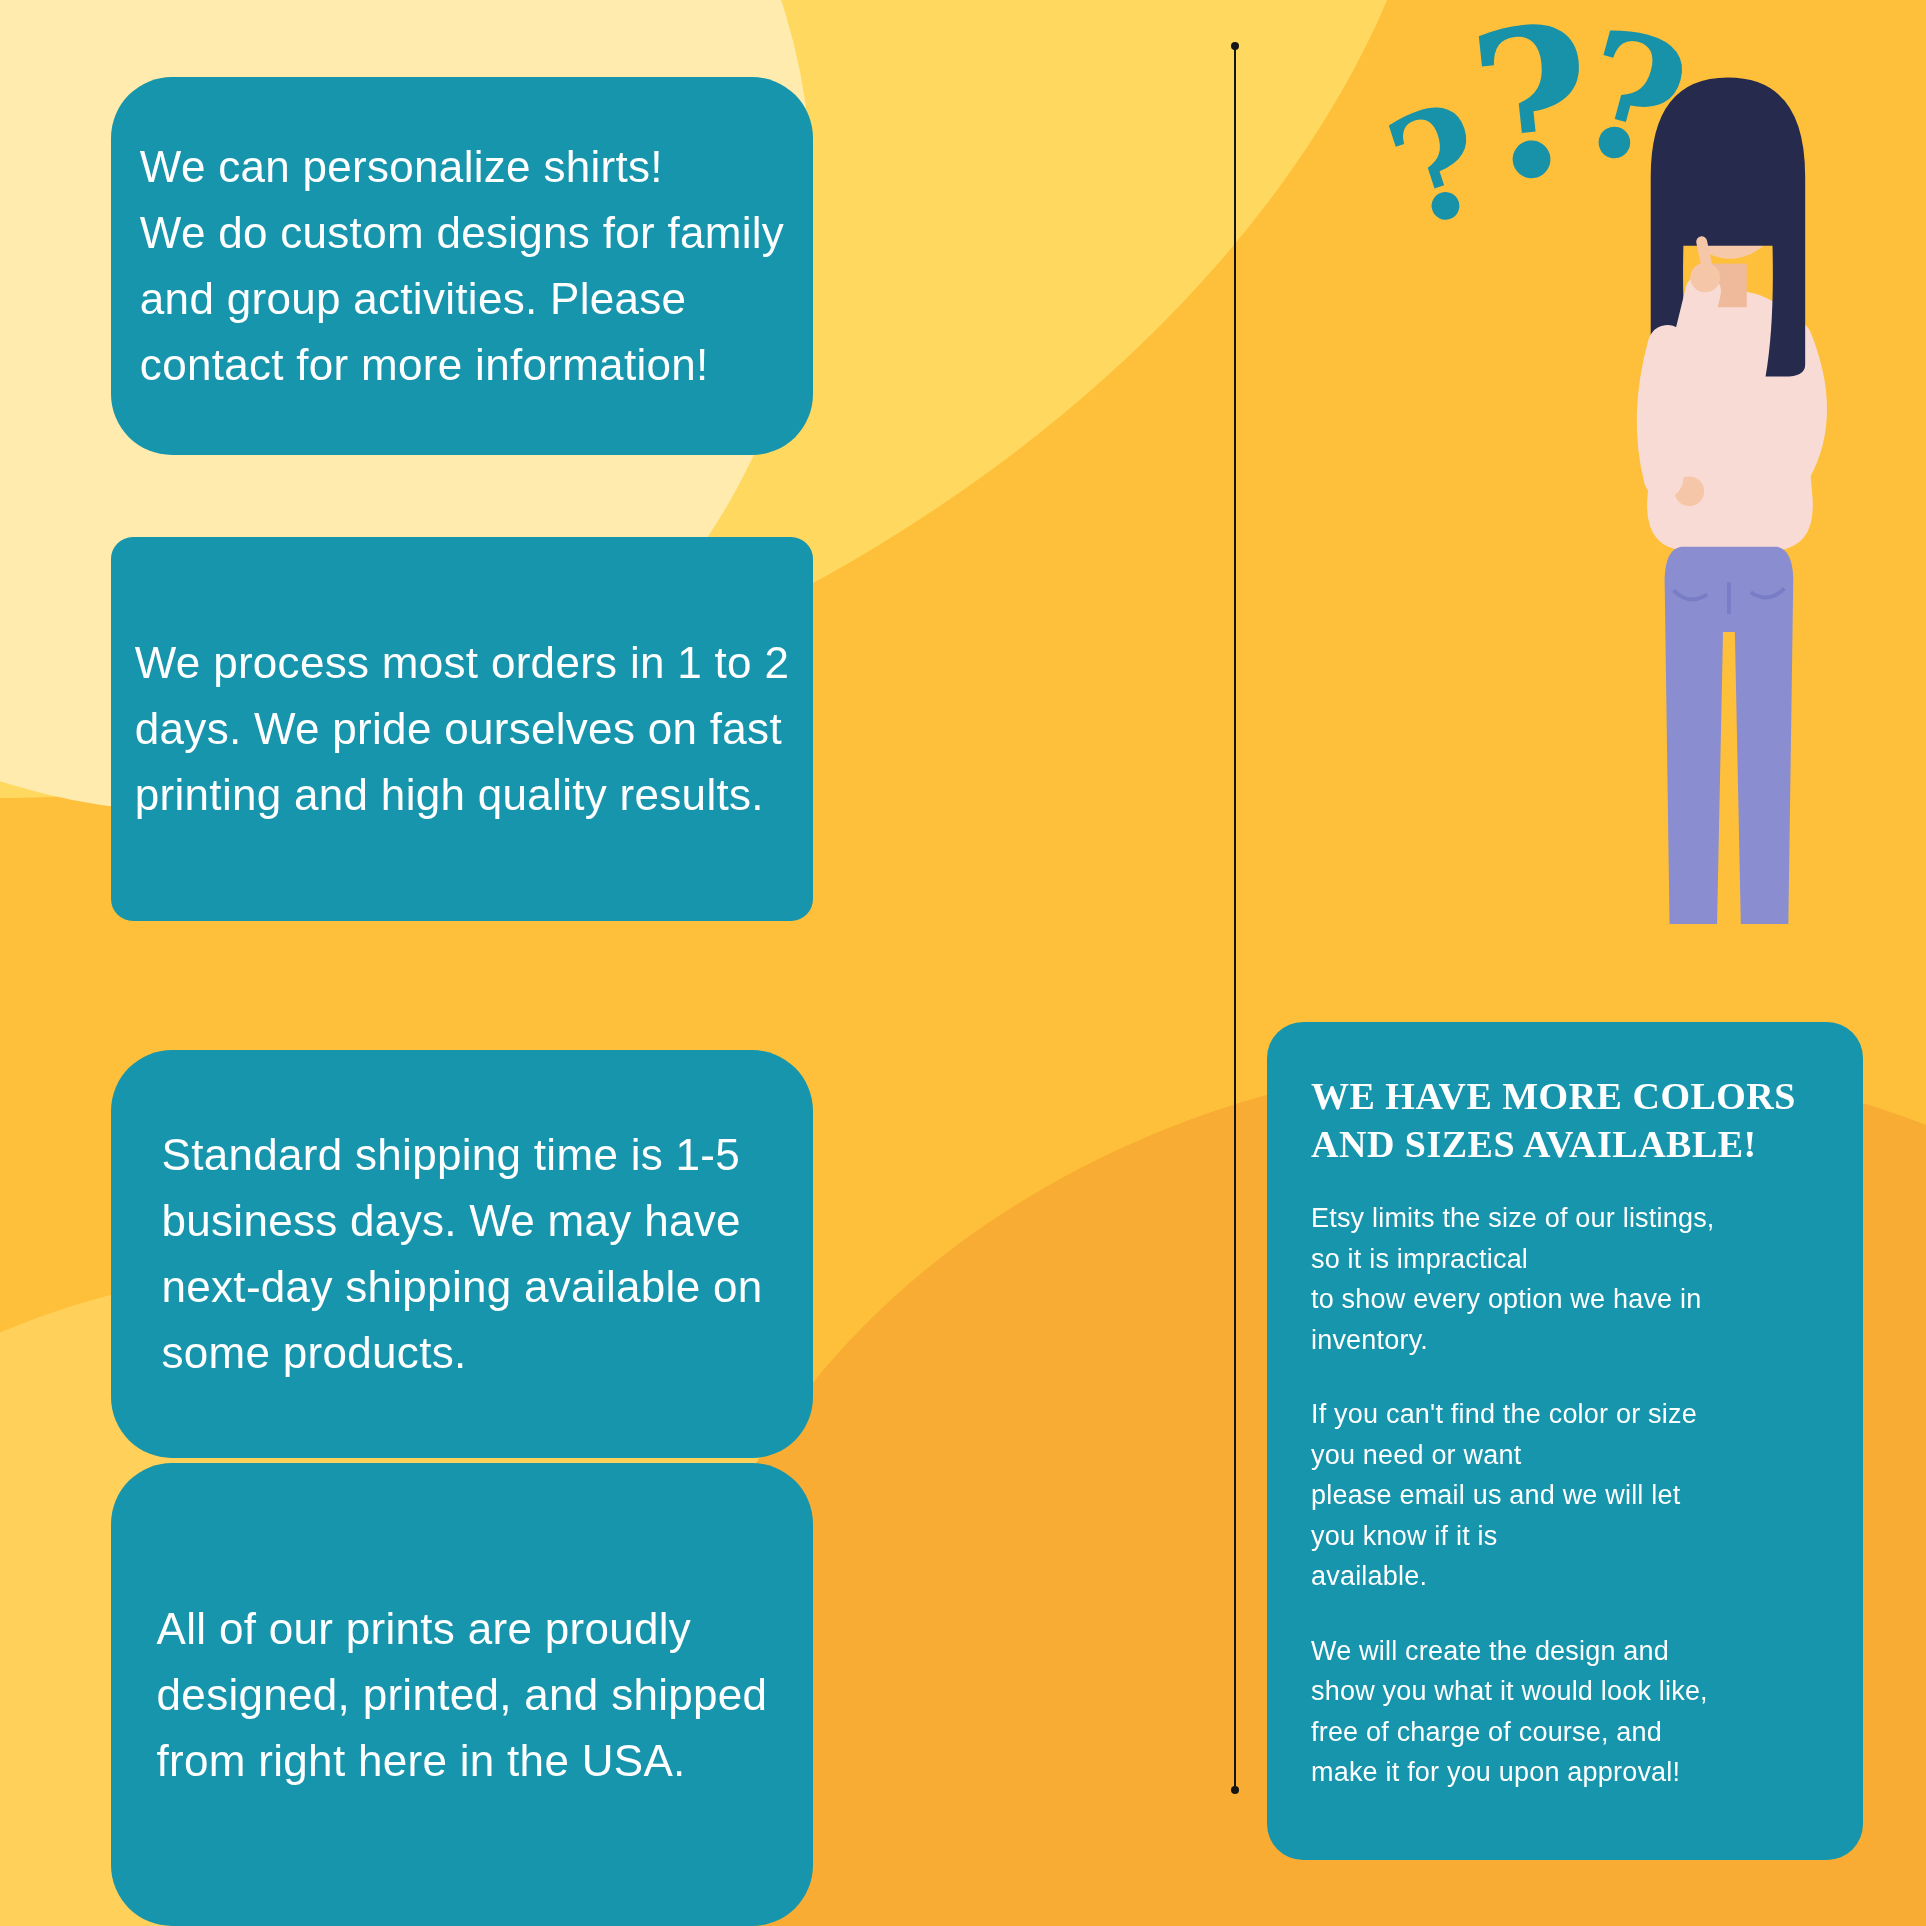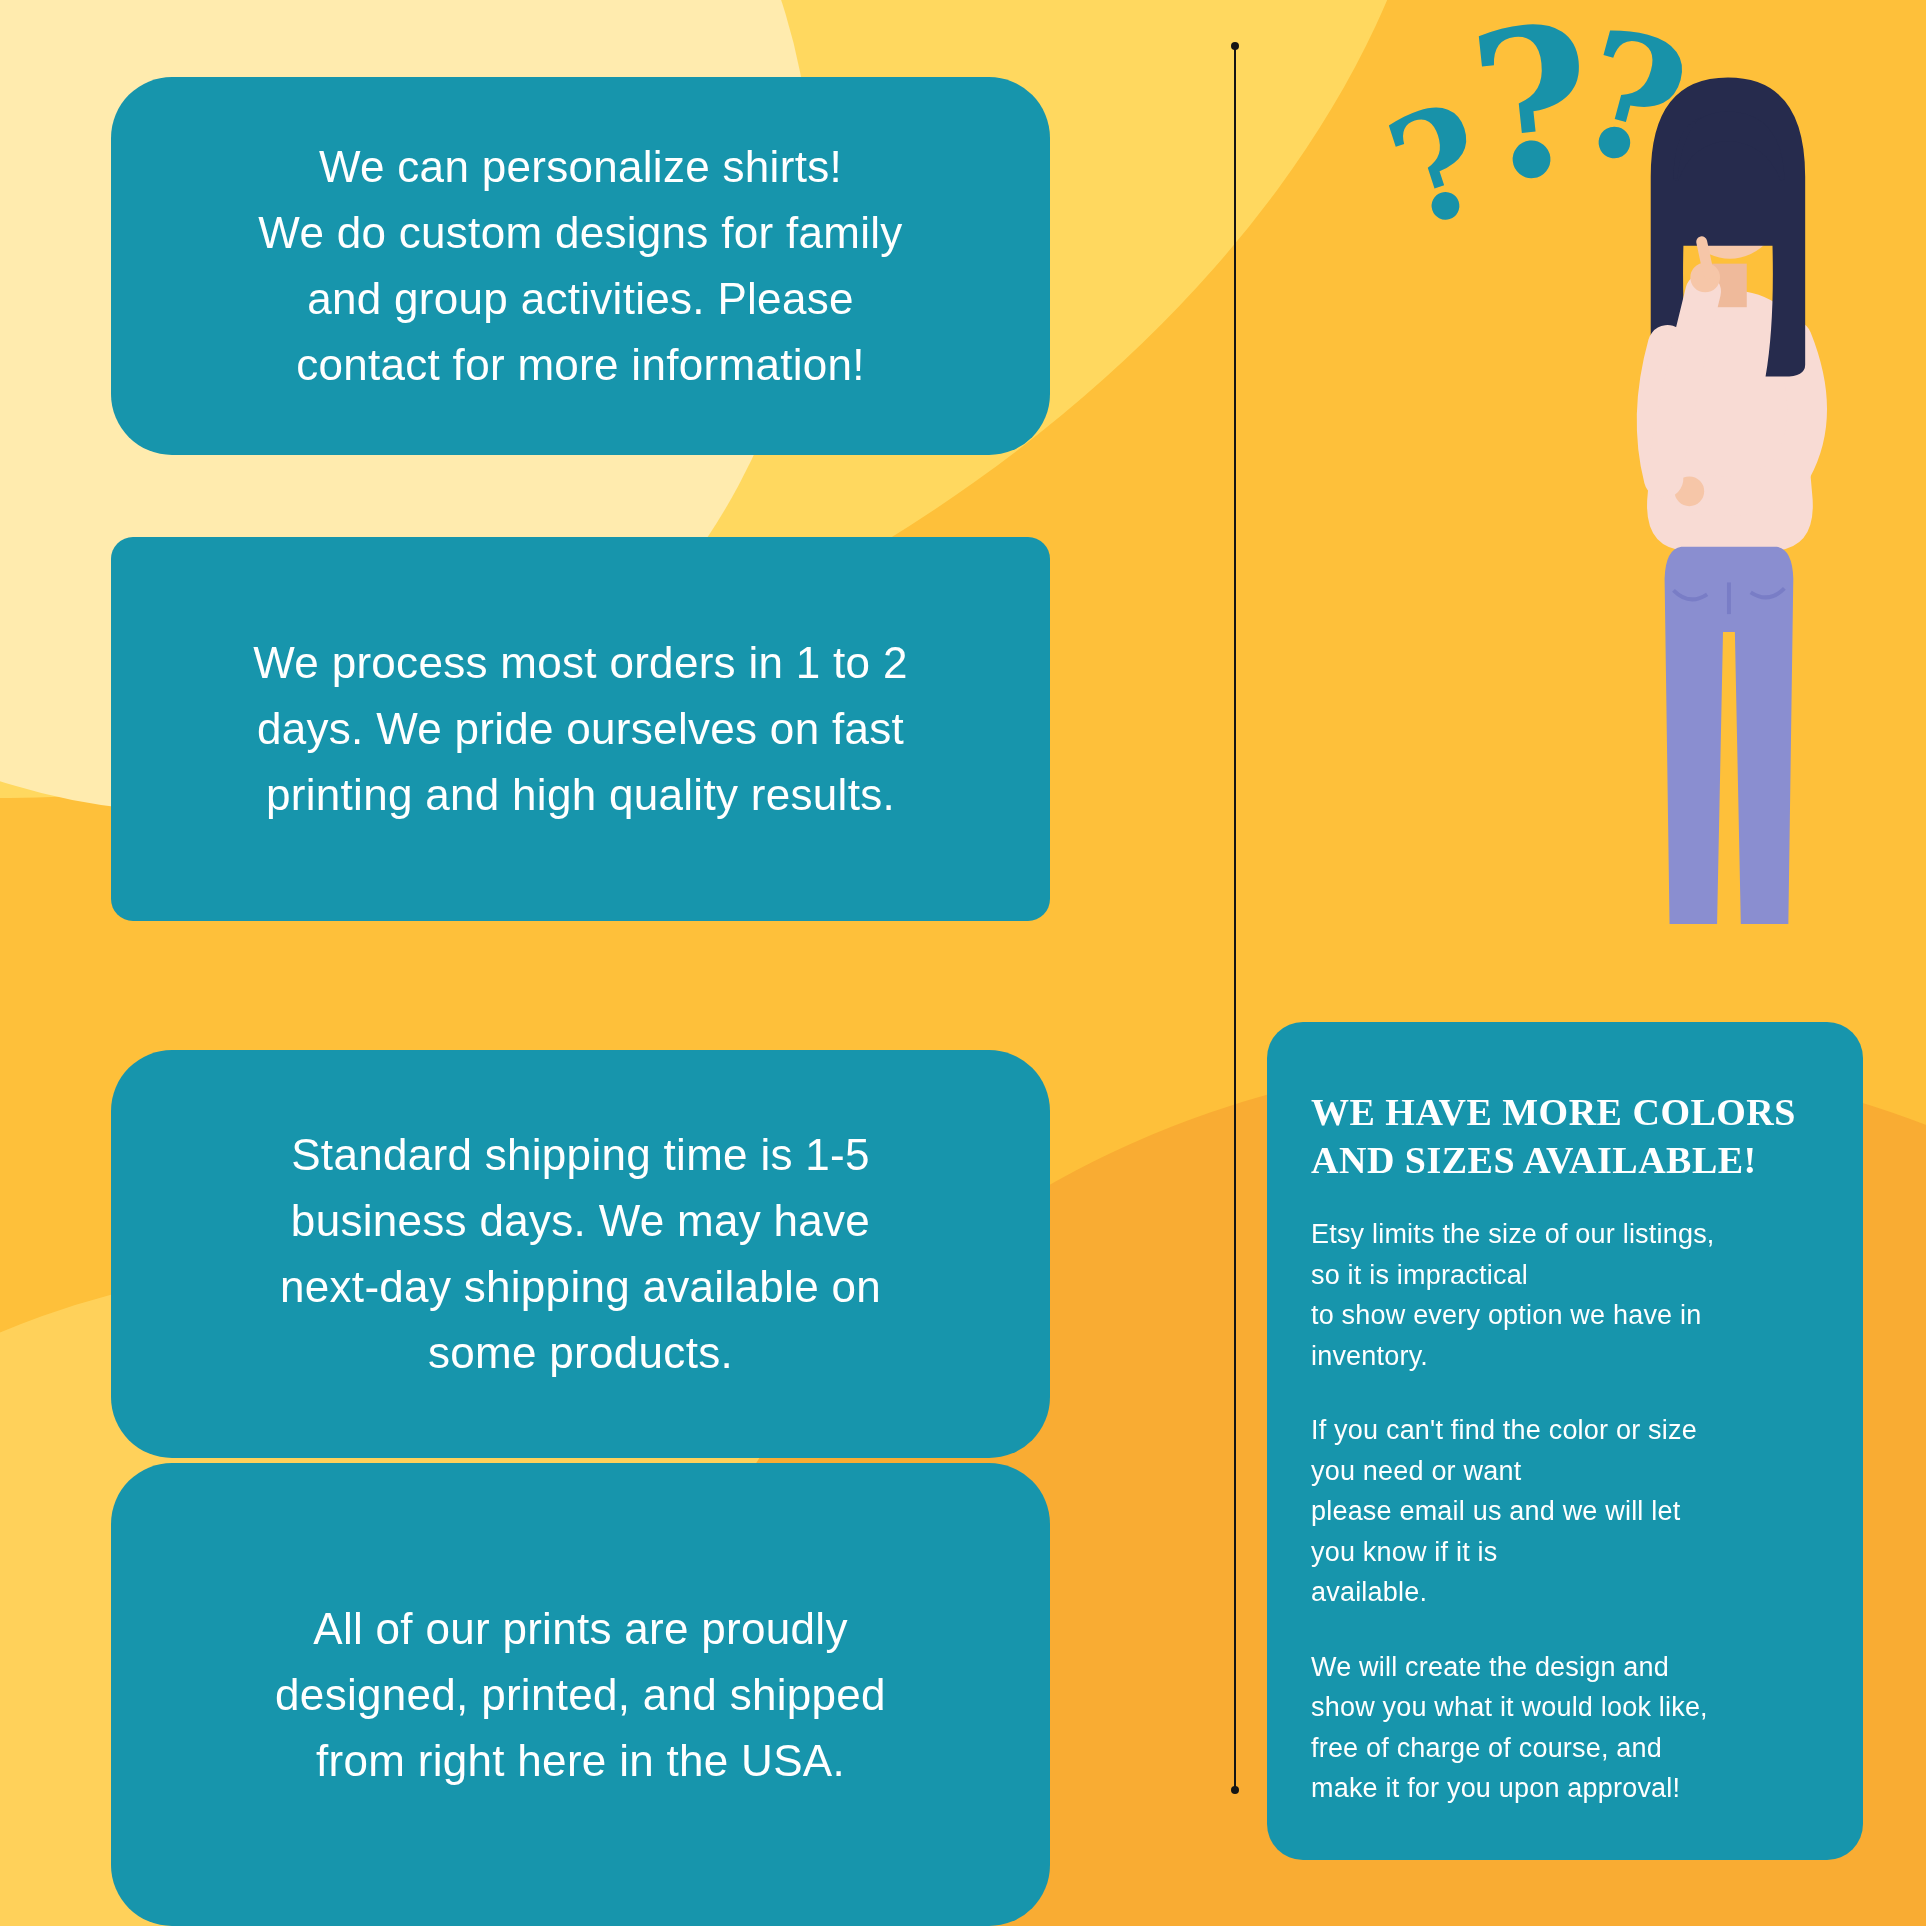--- a/index.html
+++ b/index.html
@@ -34,28 +34,27 @@
   .blob-dark {
     width: 1782px; height: 1485px;
     right: -515px; bottom: -614px;
     background: #F9AC33;
   }
 
   
   .bubble {
     position: absolute;
     left: 111px;
-    width: 939px;
+    width: 702px;
     background: #1795AC;
     border-radius: 61px;
     color: #FFFFFF;
     display: flex;
     align-items: center;
     justify-content: center;
-    text-align: center;
     box-sizing: border-box;
     padding: 10px 16px;
   }
   .bubble-text {
     white-space: pre-line;
     font-size: 44px;
     line-height: 1.5;
     letter-spacing: 0.3px;
   }
   .bubble-1 { top: 77px;   height: 378px; }
@@ -107,21 +106,21 @@
   
   .info-card {
     position: absolute;
     left: 1267px;
     top: 1022px;
     width: 596px;
     height: 838px;
     background: #1795AC;
     border-radius: 36px;
     box-sizing: border-box;
-    padding: 67px 44px;
+    padding: 51px 44px;
     color: #FFFFFF;
   }
   .card-title {
     font-family: "Liberation Serif", serif;
     font-weight: 700;
     font-size: 38px;
     line-height: 1.25;
     letter-spacing: 0.5px;
     white-space: pre-line;
     margin: 0 0 30px 0;

